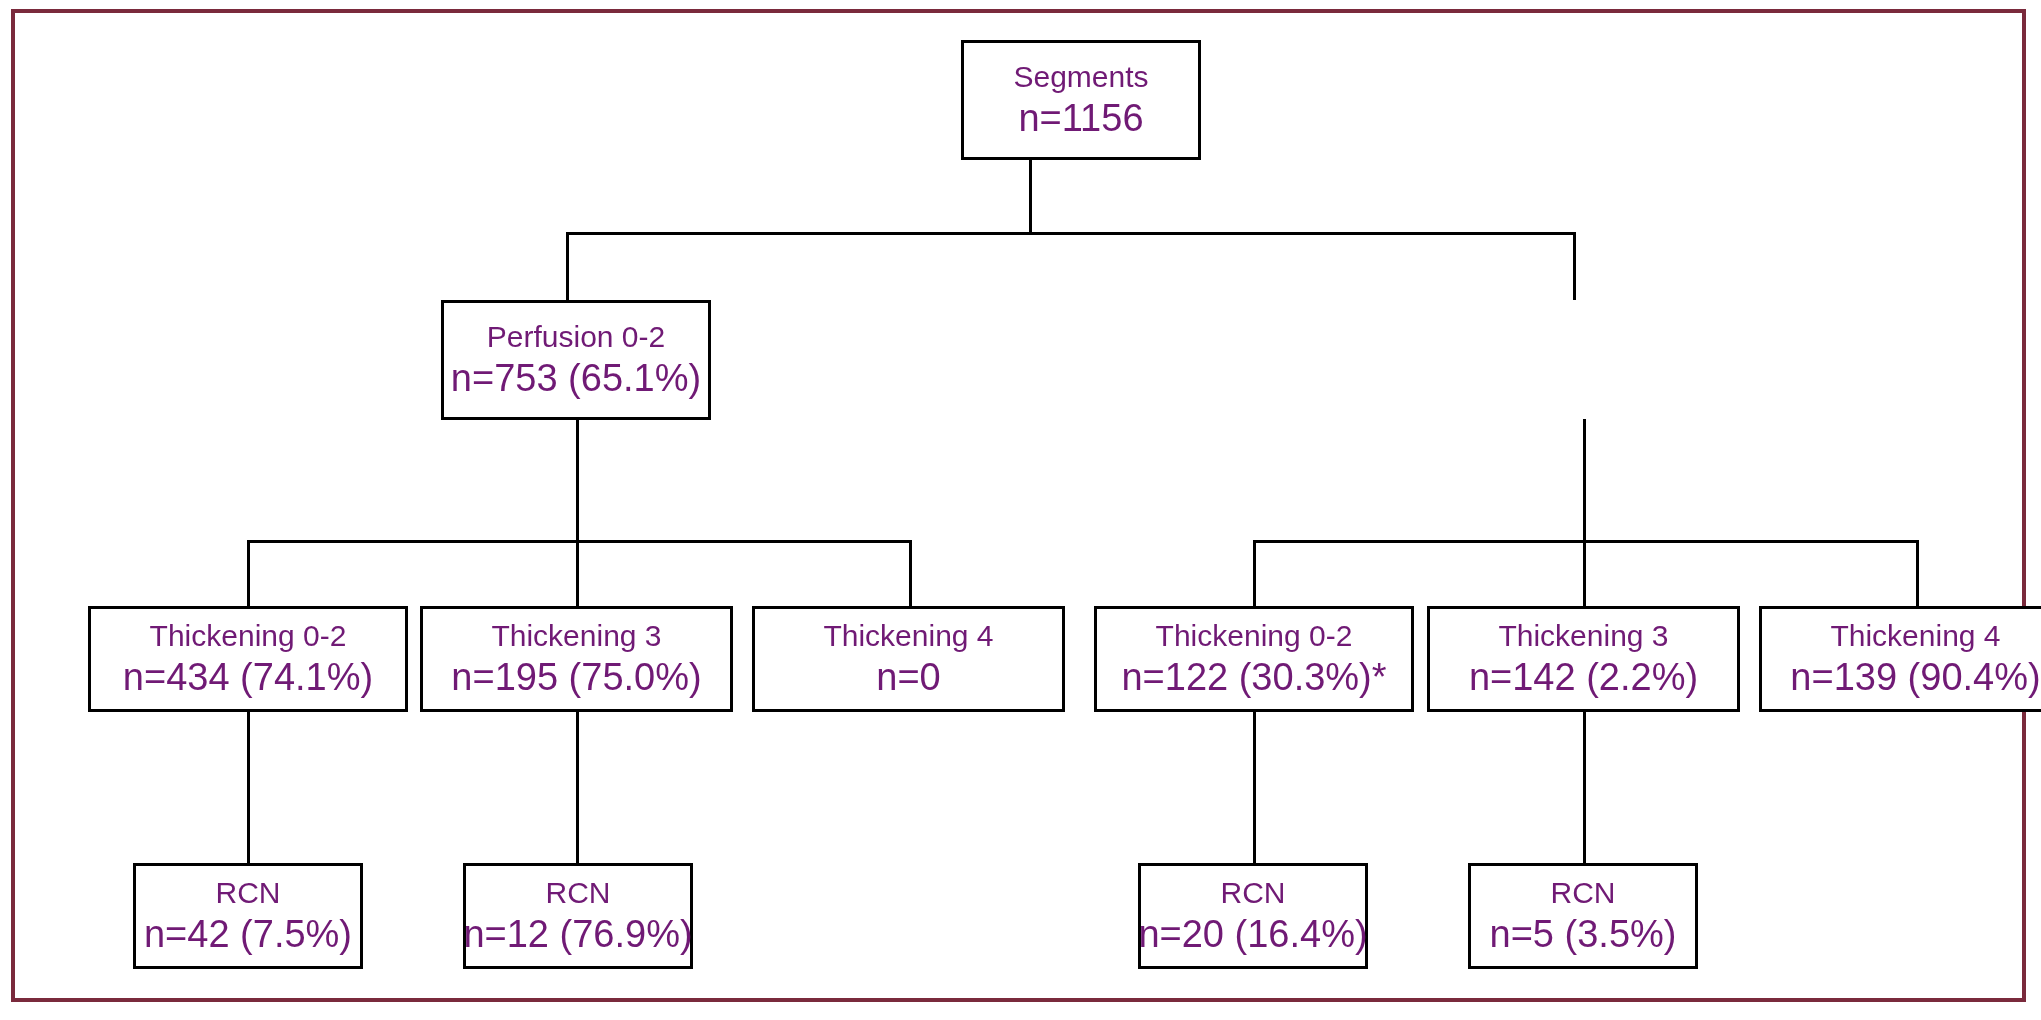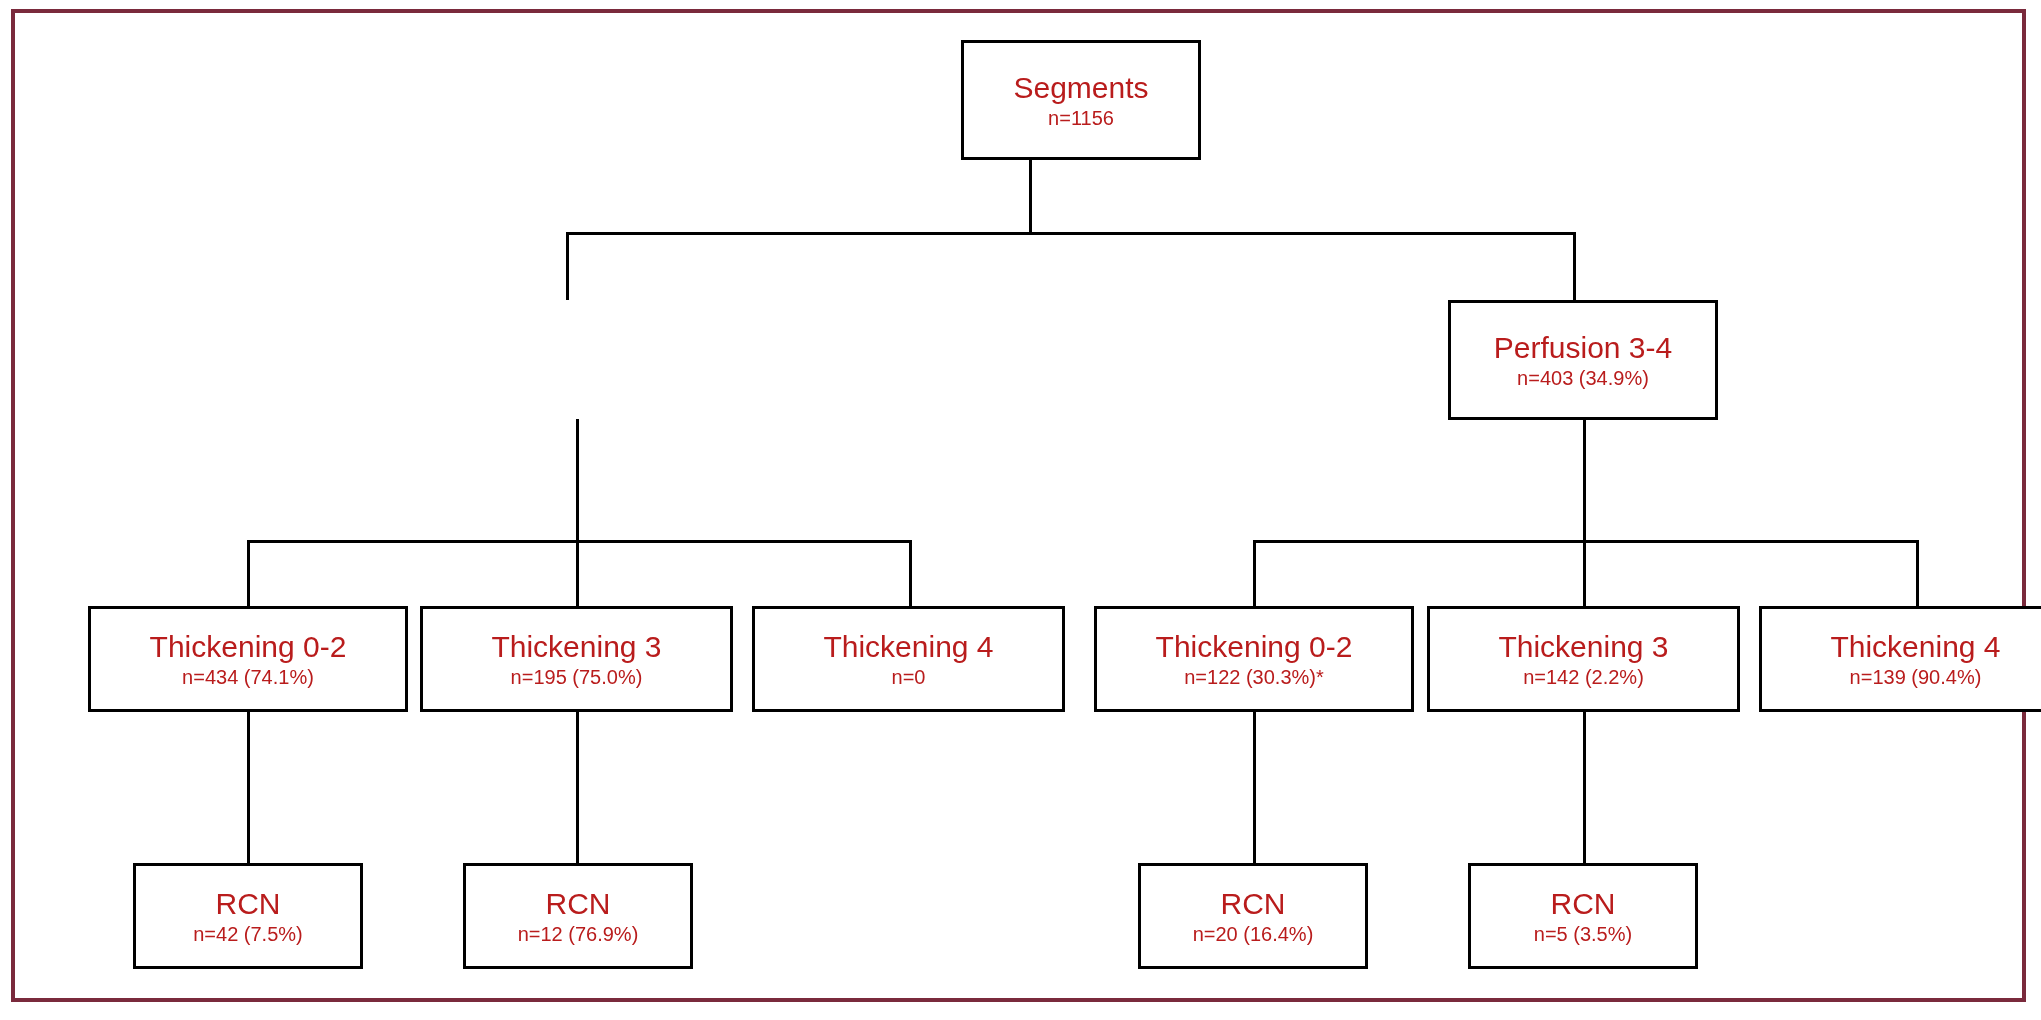--- a/index.html
+++ b/index.html
@@ -36,30 +36,30 @@
   .node {
     position: absolute;
     box-sizing: border-box;
     border: 3px solid #000000;
     background: #ffffff;
     display: flex;
     flex-direction: column;
     align-items: center;
     justify-content: center;
     text-align: center;
-    color: #b91c1c;
+    color: #701a75;
     line-height: 1.22;
     letter-spacing: 0px;
   }
   .node .line1 {
     font-size: 30px;
     white-space: nowrap;
   }
   .node .line2 {
-    font-size: 20px;
+    font-size: 38px;
     white-space: nowrap;
   }
   .connector {
     position: absolute;
     background: #000000;
   }
   .v-line { width: 3px; }
   .h-line { height: 3px; }
 </style>
 </head>
@@ -96,25 +96,25 @@
     <div class="connector v-line" style="left:247px; top:711px; height:152px;"></div>
     <div class="connector v-line" style="left:576px; top:711px; height:152px;"></div>
     <div class="connector v-line" style="left:1253px; top:711px; height:152px;"></div>
     <div class="connector v-line" style="left:1583px; top:711px; height:152px;"></div>
 
     <div class="node" style="left:961px; top:40px; width:240px; height:120px;">
       <span class="line1">Segments</span>
       <span class="line2">n=1156</span>
     </div>
 
+    <div class="node" style="left:441px; top:300px; width:270px; height:120px;">
+      <span class="line1">Perfusion 0-2</span>
+      <span class="line2">n=753 (65.1%)</span>
+    </div>
 
-    <div class="node" style="left:1448px; top:300px; width:270px; height:120px;">
-      <span class="line1">Perfusion 3-4</span>
-      <span class="line2">n=403 (34.9%)</span>
-    </div>
 
     <div class="node" style="left:88px; top:606px; width:320px; height:106px;">
       <span class="line1">Thickening 0-2</span>
       <span class="line2">n=434 (74.1%)</span>
     </div>
 
     <div class="node" style="left:420px; top:606px; width:313px; height:106px;">
       <span class="line1">Thickening 3</span>
       <span class="line2">n=195 (75.0%)</span>
     </div>

